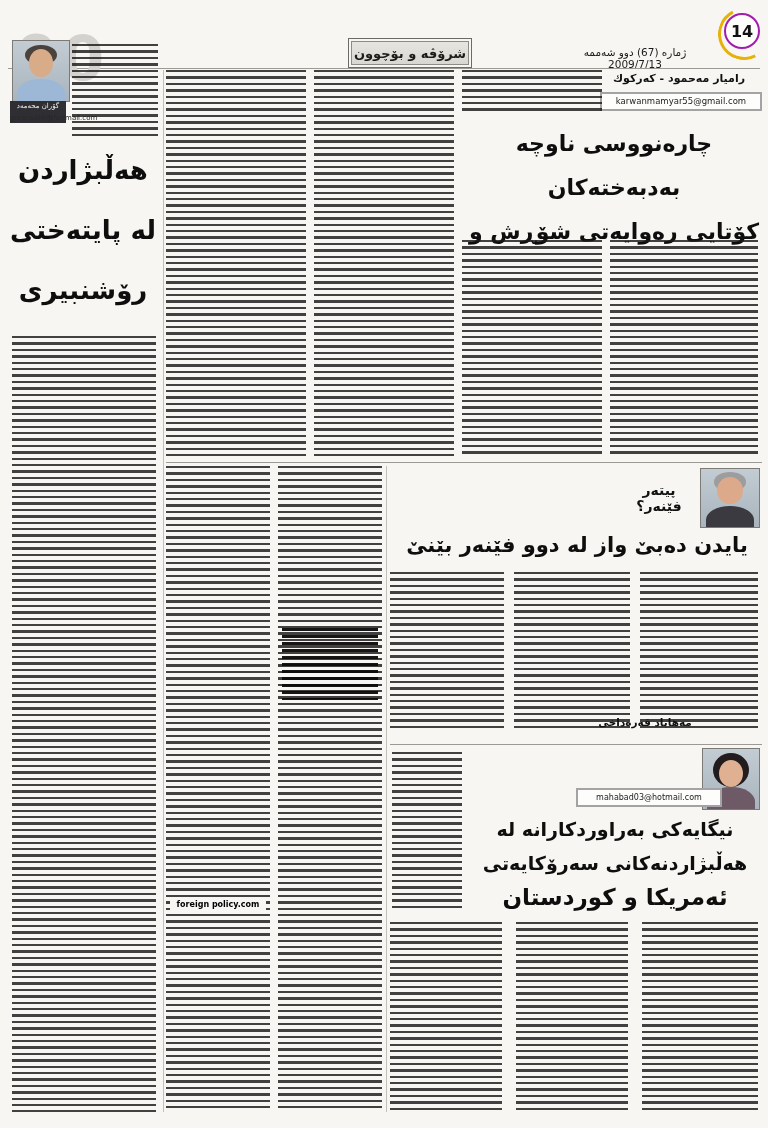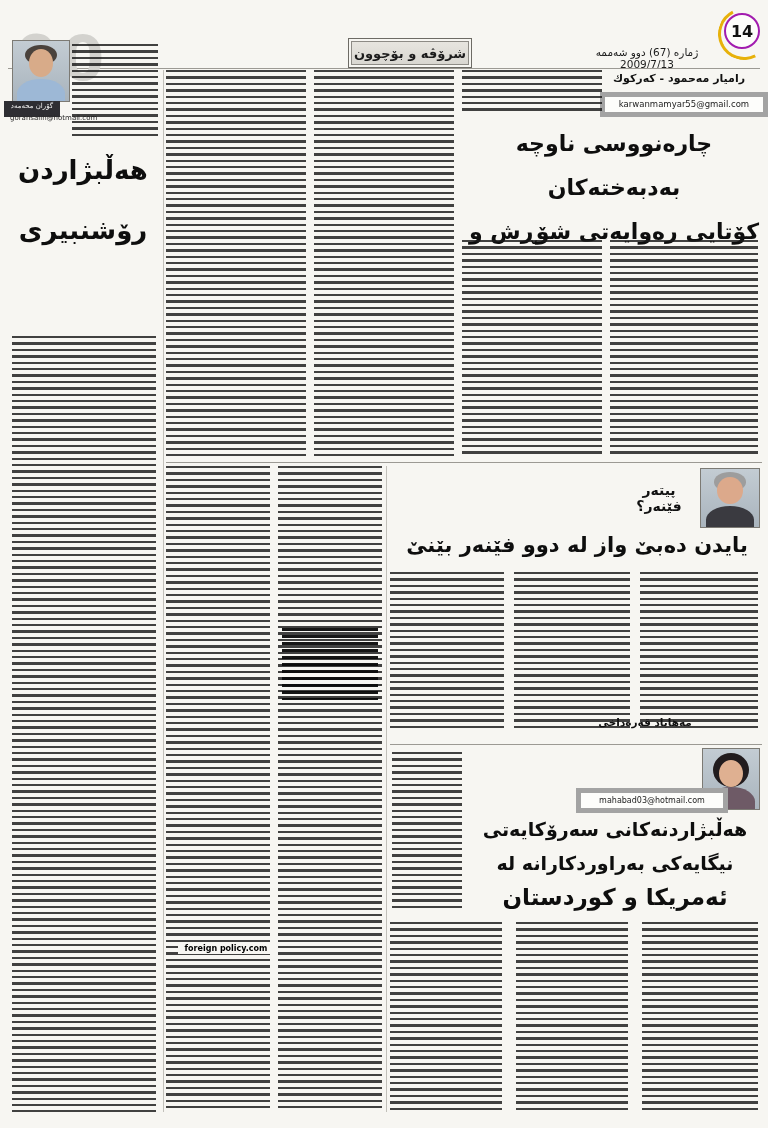--- a/index.html
+++ b/index.html
@@ -10,21 +10,21 @@
   .fill{background-image:repeating-linear-gradient(to bottom,
         rgba(25,25,25,.82) 0px, rgba(25,25,25,.82) 2.4px,
         transparent 2.4px, transparent 6.4px);}
   .fill-bold{background-image:repeating-linear-gradient(to bottom,
         rgba(10,10,10,.95) 0px, rgba(10,10,10,.95) 3.1px,
         transparent 3.1px, transparent 7px);}
   .rule-h{border-top:1px solid #9c9a94;height:0;}
   .rule-v{border-right:1px solid #c2c0ba;width:0;}
   .headline{font-weight:bold;color:#0e0e0e;text-align:center;}
   .byline{font-weight:bold;color:#111;text-align:center;}
-  .email-box{border:5px solid #a3a3a3;background:#fdfdfb;color:#222;
+  .email-box{border:2px solid #a3a3a3;background:#fdfdfb;color:#222;
              text-align:center;direction:ltr;font-size:8.5px;line-height:15px;}
   
   .pagenum-circle{width:32px;height:32px;border:2px solid #a21caf;border-radius:50%;
                   background:#fdfdfb;display:flex;align-items:center;justify-content:center;
                   font-size:16px;font-weight:bold;color:#111;}
   .swoosh{width:46px;height:46px;border:3px solid transparent;border-bottom-color:#e7b10a;
           border-left-color:#e7b10a;border-radius:50%;transform:rotate(18deg);}
   .section-box{border:1px solid #6d6b65;box-shadow:0 0 0 2px #f7f6f2 inset,0 0 0 3px #8d8b85 inset;
                background:linear-gradient(180deg,#e9e7e1,#d7d5cf);
                display:flex;align-items:center;justify-content:center;
@@ -40,40 +40,41 @@
   .latin-note{background:#f7f6f2;font-weight:bold;font-size:8px;direction:ltr;text-align:center;color:#000;line-height:10px;}
 </style>
 </head>
 <body>
 
 <div id="page">
 
   <div class="abs swoosh" style="left:718px;top:8px;"></div>
   <div class="abs pagenum-circle" style="left:724px;top:13px;">14</div>
 
-  <div class="abs" style="left:572px;top:46px;width:150px;font-size:10.5px;text-align:center;color:#1b1b1b;">ژمارە (67) دوو شەممە 2009/7/13</div>
+  <div class="abs" style="left:560px;top:46px;width:150px;font-size:10.5px;text-align:center;color:#1b1b1b;">ژمارە (67) دوو شەممە 2009/7/13</div>
 
   <div class="abs section-box" style="left:348px;top:38px;width:122px;height:28px;">شرۆڤە و بۆچوون</div>
 
   <div class="abs rule-h" style="left:8px;top:68px;width:752px;"></div>
 
   <div class="abs watermark" style="left:16px;top:22px;">90</div>
 
   <div class="abs avatar" style="left:12px;top:40px;width:56px;height:60px;">
     <div class="hair" style="background:#4a423c;"></div>
     <div class="head"></div>
     <div class="torso" style="background:#9db8d6;"></div>
   </div>
-  <div class="abs namestrip" style="left:4px;top:101px;width:56px;height:16px;text-align:center;">گۆران محەمەد</div>
+  <div class="abs namestrip" style="left:10px;top:101px;width:56px;height:22px;text-align:center;">گۆران محەمەد</div>
   <div class="abs tiny-mail" style="left:10px;top:114px;width:140px;">goransalih@hotmail.com</div>
 
   <div class="abs fill" style="left:72px;top:44px;width:86px;height:94px;"></div>
 
   <div class="abs" style="left:8px;top:140px;width:150px;">
     <div class="headline" style="font-size:26px;line-height:60px;">هەڵبژاردن</div>
+    <div class="headline" style="font-size:26px;line-height:60px;">لە پایتەختی</div>
     <div class="headline" style="font-size:26px;line-height:60px;">رۆشنبیری</div>
   </div>
 
   <div class="abs fill" style="left:12px;top:336px;width:144px;height:776px;"></div>
 
   <div class="abs rule-v" style="left:163px;top:70px;height:1042px;"></div>
 
   <div class="abs byline" style="left:600px;top:72px;width:158px;font-size:11px;">رامیار مەحمود - كەركوك</div>
   <div class="abs email-box" style="left:600px;top:92px;width:158px;height:15px;">karwanmamyar55@gmail.com</div>
 
@@ -86,21 +87,21 @@
   <div class="abs fill" style="left:314px;top:70px;width:140px;height:388px;"></div>
   <div class="abs fill" style="left:462px;top:70px;width:140px;height:44px;"></div>
   <div class="abs fill" style="left:462px;top:240px;width:140px;height:218px;"></div>
   <div class="abs fill" style="left:610px;top:240px;width:148px;height:218px;"></div>
 
   <div class="abs rule-h" style="left:166px;top:462px;width:596px;"></div>
 
   <div class="abs fill" style="left:166px;top:466px;width:104px;height:646px;"></div>
   <div class="abs fill" style="left:278px;top:466px;width:104px;height:646px;"></div>
   <div class="abs fill-bold" style="left:282px;top:628px;width:96px;height:72px;"></div>
-  <div class="abs latin-note" style="left:178px;top:900px;width:96px;height:10px;margin-top:44px;">foreign policy.com</div>
+  <div class="abs latin-note" style="left:170px;top:900px;width:96px;height:10px;">foreign policy.com</div>
 
   <div class="abs rule-v" style="left:386px;top:466px;height:646px;"></div>
 
   <div class="abs avatar" style="left:700px;top:468px;width:58px;height:58px;">
     <div class="hair" style="background:#9d9d9d;"></div>
     <div class="head" style="background:#dca98b;"></div>
     <div class="torso" style="background:#3a3a40;"></div>
   </div>
   <div class="abs byline" style="left:622px;top:482px;width:74px;font-size:14px;">پیتەر فێنەر؟</div>
 
@@ -114,22 +115,22 @@
 
   <div class="abs avatar" style="left:702px;top:748px;width:56px;height:60px;">
     <div class="hair" style="background:#221c1e;width:66%;left:17%;height:58%;"></div>
     <div class="head" style="background:#dfb091;top:18%;"></div>
     <div class="torso" style="background:#6e5a66;"></div>
   </div>
   <div class="abs byline" style="left:592px;top:716px;width:106px;font-size:10.5px;">مەهاباد قەرەداخی</div>
   <div class="abs email-box" style="left:576px;top:788px;width:142px;height:15px;font-size:8px;">mahabad03@hotmail.com</div>
 
   <div class="abs" style="left:470px;top:812px;width:290px;">
+    <div class="headline" style="font-size:19px;line-height:34px;">نیگایەكی بەراوردكارانە لە</div>
     <div class="headline" style="font-size:19px;line-height:34px;">هەڵبژاردنەكانی سەرۆكایەتی</div>
-    <div class="headline" style="font-size:19px;line-height:34px;">نیگایەكی بەراوردكارانە لە</div>
     <div class="headline" style="font-size:23px;line-height:34px;">ئەمریكا و كوردستان</div>
   </div>
 
   <div class="abs fill" style="left:392px;top:752px;width:70px;height:160px;"></div>
 
   <div class="abs fill" style="left:390px;top:922px;width:112px;height:190px;"></div>
   <div class="abs fill" style="left:516px;top:922px;width:112px;height:190px;"></div>
   <div class="abs fill" style="left:642px;top:922px;width:116px;height:190px;"></div>
 
 </div>

